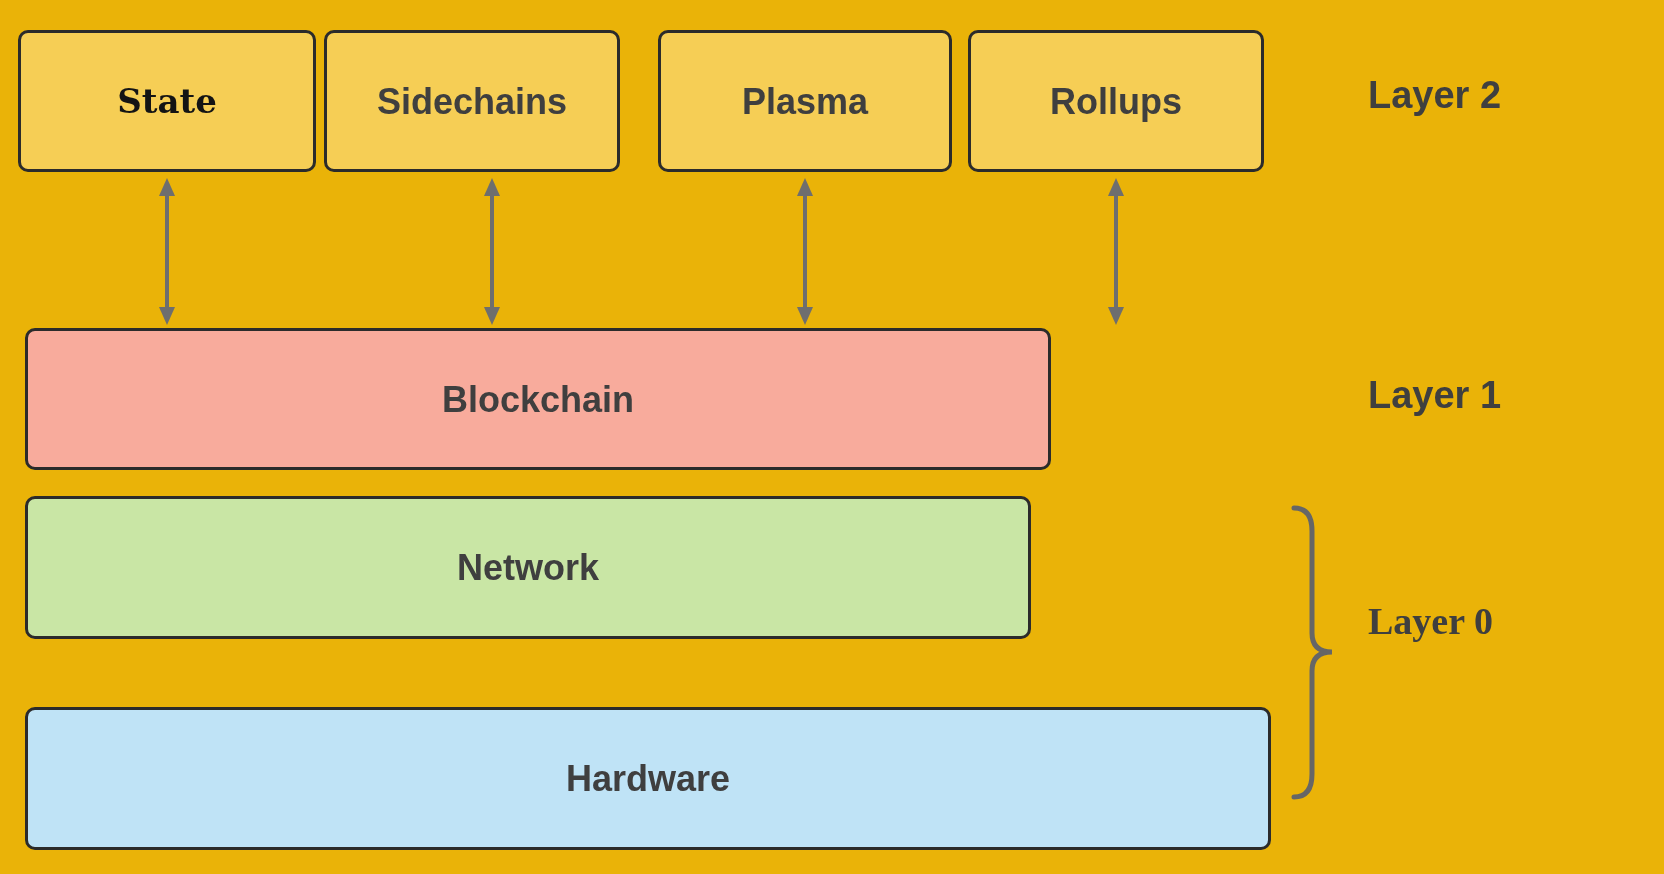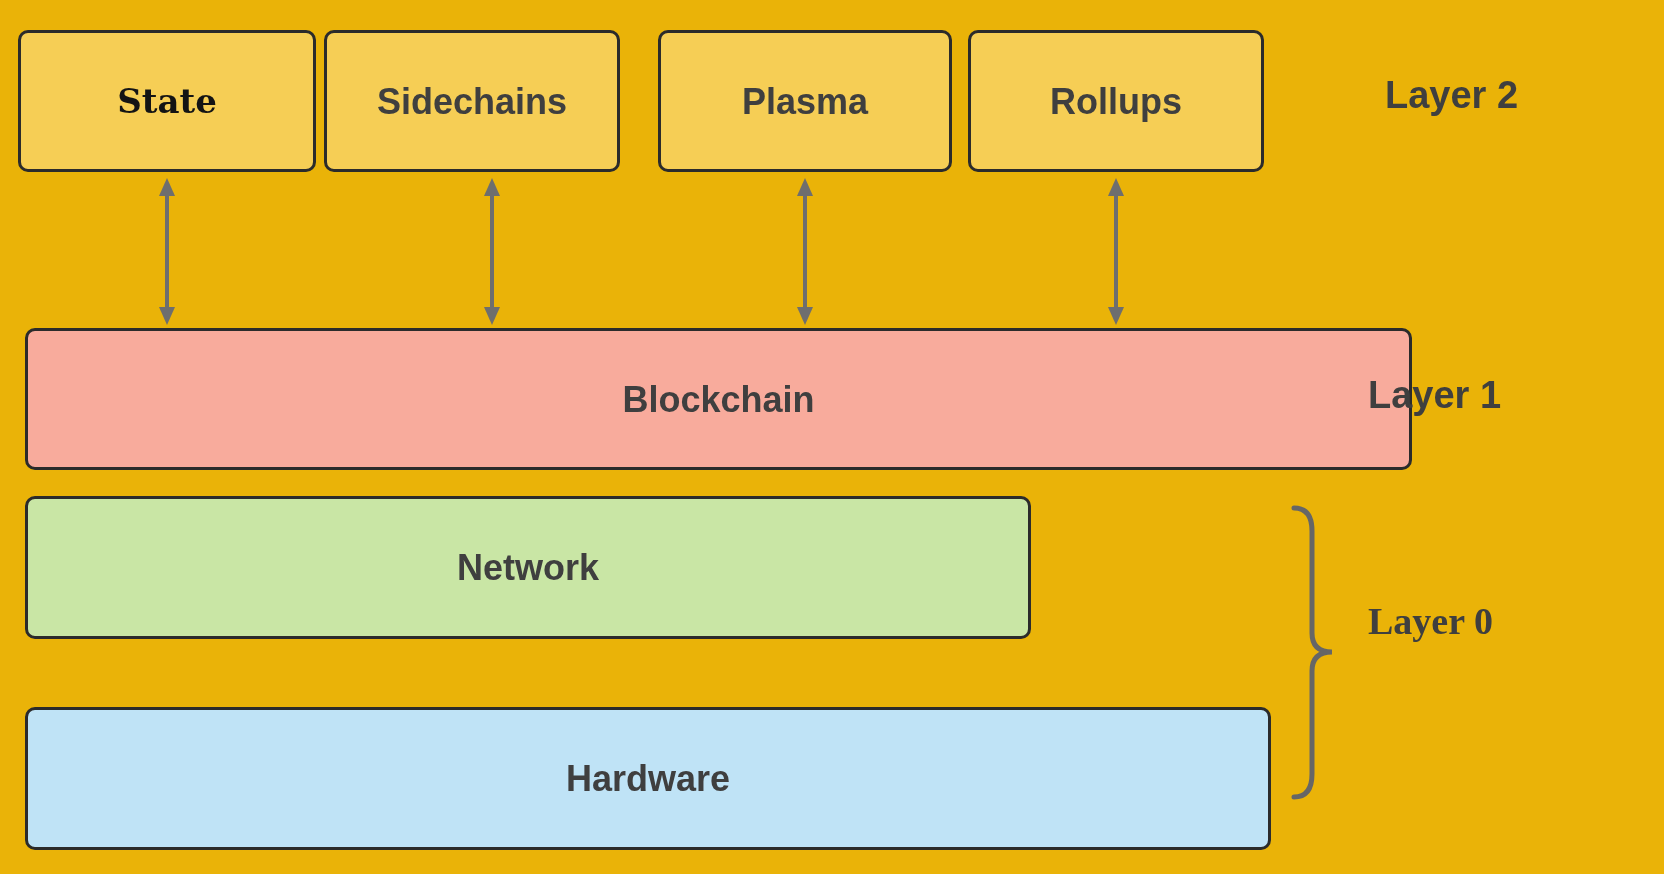--- a/index.html
+++ b/index.html
@@ -36,33 +36,33 @@
   .l2-box.b3 { left: 658px; width: 294px; }
   .l2-box.b4 { left: 968px; width: 296px; }
 
   .state-line {
     font-family: "DejaVu Serif", serif;
     color: #141414;
     font-size: 34px;
     font-weight: 700;
   }
 
-  .l1-box { background: var(--layer1_box, #F8AB9C); left: 25px; top: 328px; width: 1387px; height: 142px; }
+  .l1-box { background: var(--layer1_box, #F8AB9C); left: 25px; top: 328px; width: 1026px; height: 142px; }
   .network-box  { background: var(--network_box, #C9E6A5); left: 25px; top: 496px; width: 1006px; height: 143px; }
   .hardware-box { background: var(--hardware_box, #BFE3F6); left: 25px; top: 662px; width: 1246px; height: 143px; margin-top: 45px; }
 
   .layer-label {
     position: absolute;
     left: 1368px;
     font-size: 38px;
     font-weight: 700;
     color: var(--label_text, #3f3f3f);
     white-space: nowrap;
   }
-  .layer-label.l2 { top: 74px; margin-left: 17px; }
+  .layer-label.l2 { top: 74px; }
   .layer-label.l1 { top: 374px; }
   .layer-label.l0 { top: 599px; font-family: Liberation Serif, serif; }
 
   .arrow {
     position: absolute;
     top: 178px;
   }
   .arrow line { stroke: var(--arrow, #6e6e6e); stroke-width: 4; }
   .arrow polygon { fill: var(--arrow, #6e6e6e); }
   .arrow.a1 { left: 155px; }

